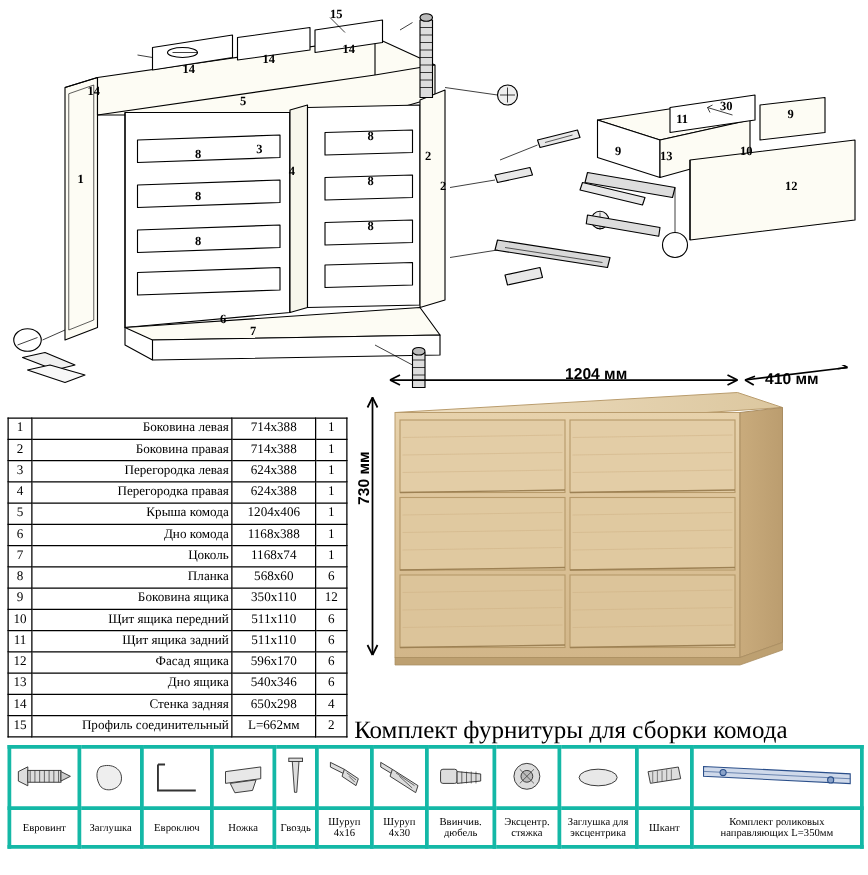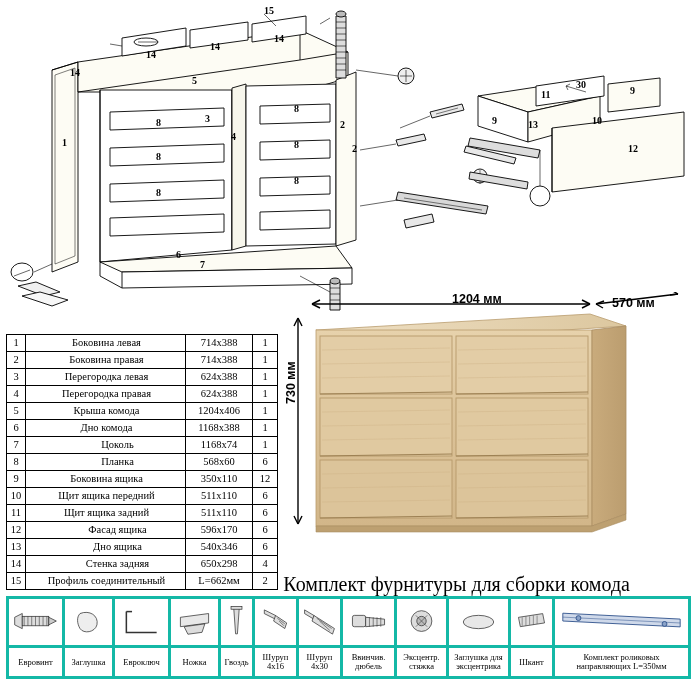--- a/index.html
+++ b/index.html
@@ -31,21 +31,21 @@
     font-size:10.5px;
     font-family:"Liberation Serif", serif;
   }
   .parts-table td{
     border:1px solid #000;
     padding:1px 2px;
     line-height:1.08;
     height:14px;
   }
   .parts-table td.num{width:14px;text-align:center;}
-  .parts-table td.name{text-align:center;padding-left:4px;white-space:nowrap;}
+  .parts-table td.name{text-align:right;padding-left:4px;white-space:nowrap;}
   .parts-table td.name.ind{padding-left:26px;}
   .parts-table td.dim{width:62px;text-align:center;}
   .parts-table td.qty{width:20px;text-align:center;}
 
   
   .product{position:absolute;left:290px;top:292px;width:400px;height:262px;}
   .dimlabel{
     position:absolute;
     font-family:"Liberation Sans", sans-serif;
     font-weight:bold;font-size:12.5px;
@@ -340,21 +340,21 @@
       <tr>
         <td class="num">15</td>
         <td class="name">Профиль соединительный</td>
         <td class="dim">L=662мм</td>
         <td class="qty">2</td>
       </tr>
     </tbody>
   </table>
 
   <div class="dimlabel" id="dim-width">1204 мм</div>
-  <div class="dimlabel" id="dim-depth">570 мм</div>
+  <div class="dimlabel" id="dim-depth">410 мм</div>
   <div class="dimlabel" id="dim-height">730 мм</div>
 
   <div class="product">
     <svg width="400" height="262" viewBox="0 0 400 262">
       <defs>
         <linearGradient id="oakFront" x1="0" y1="0" x2="0" y2="1">
           <stop offset="0%" stop-color="#e7d2ac"></stop>
           <stop offset="40%" stop-color="#ddc49a"></stop>
           <stop offset="100%" stop-color="#d2b689"></stop>
         </linearGradient>

